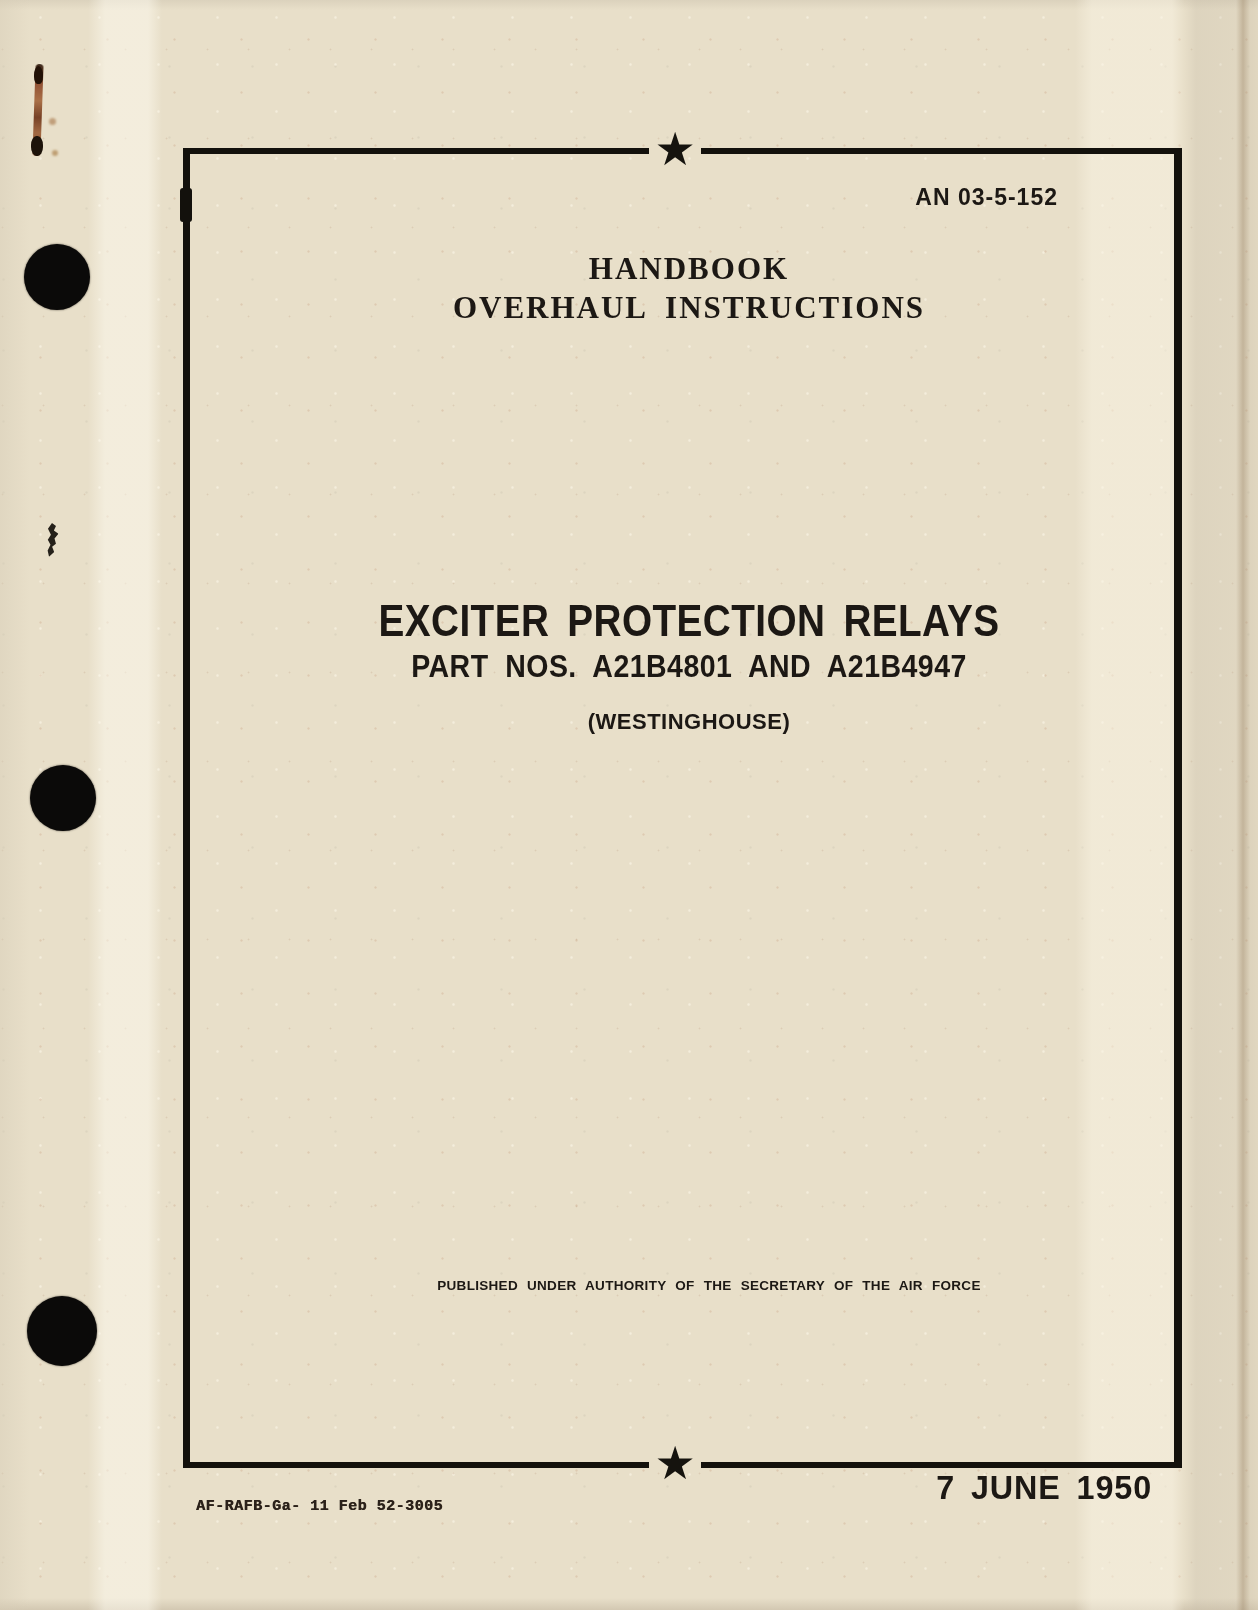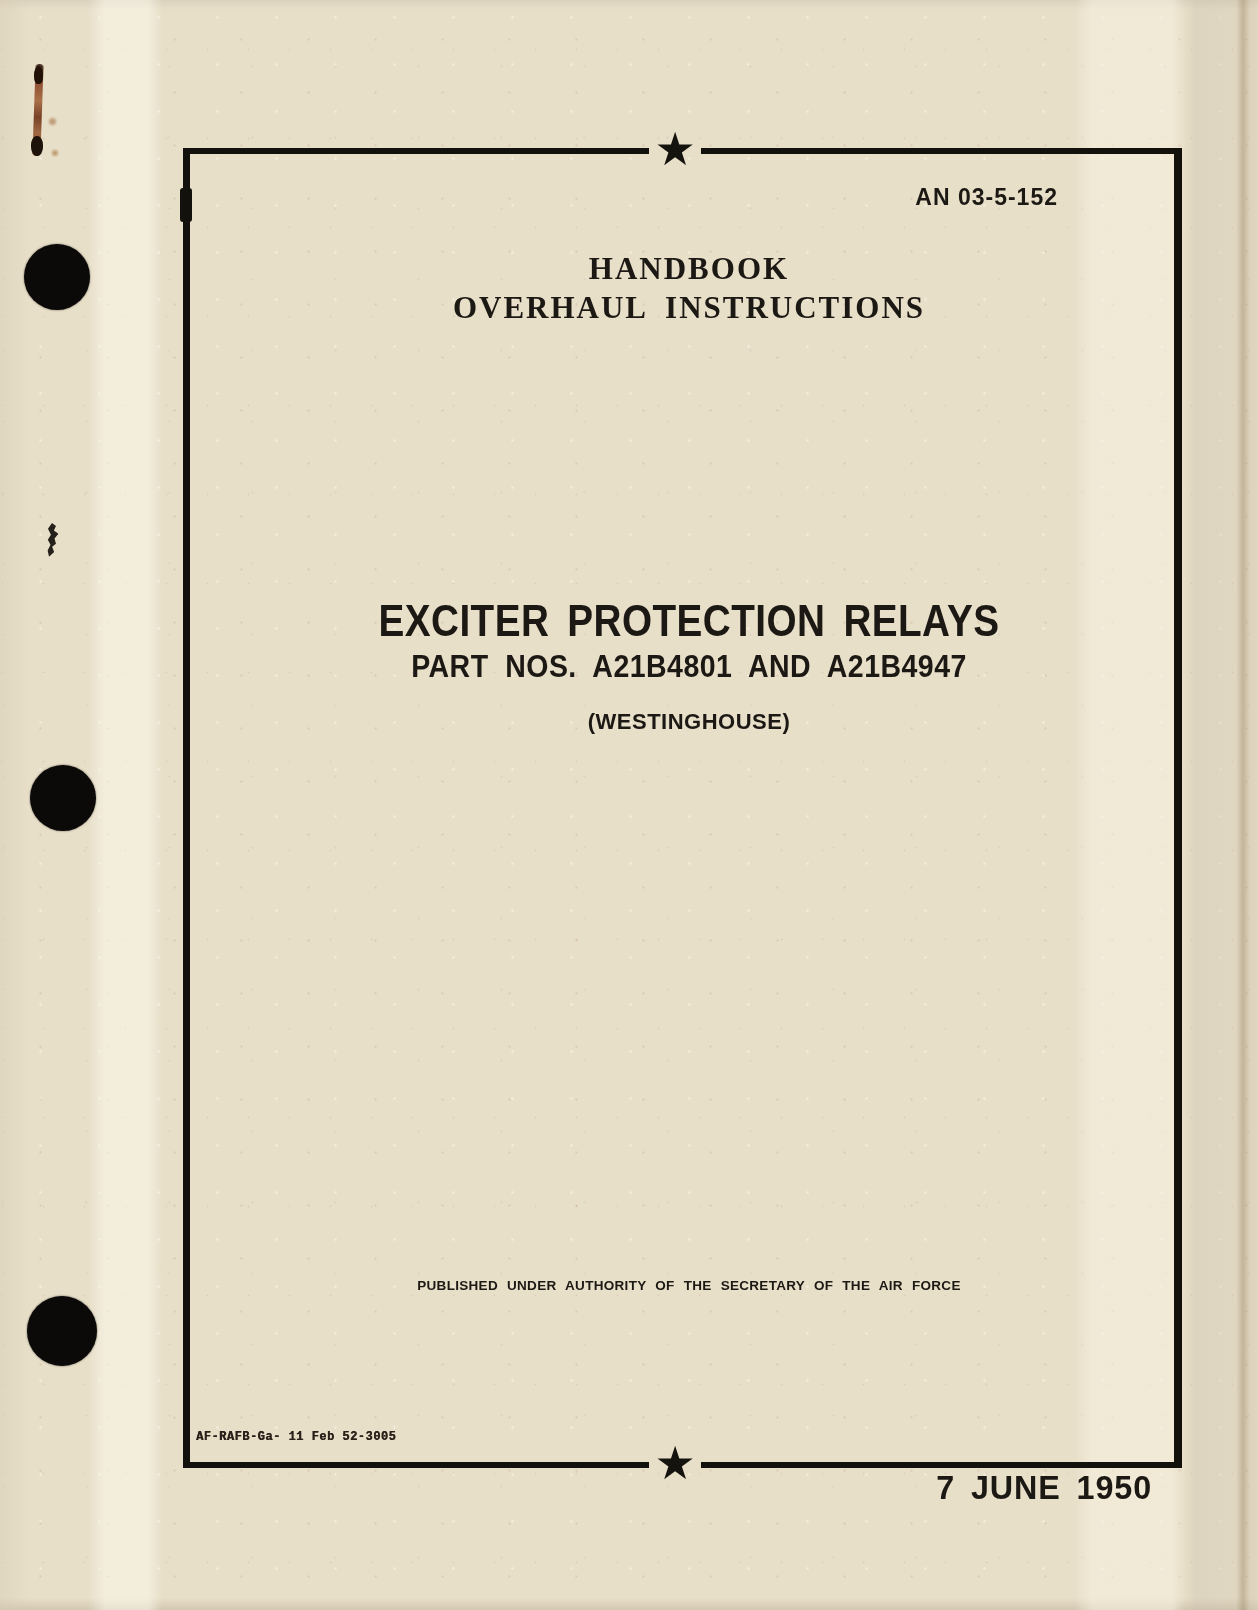--- a/index.html
+++ b/index.html
@@ -70,25 +70,25 @@
     font-weight:bold;font-size:23px;letter-spacing:1px;margin-left:48px;
   }
   .center-band{left:183px;width:1012px;text-align:center;}
   .heading1{top:251px;font-family:"Liberation Serif", serif;font-weight:bold;font-size:31px;letter-spacing:2px;}
   .heading2{top:290px;font-family:"Liberation Serif", serif;font-weight:bold;font-size:31px;letter-spacing:2px;word-spacing:9px;}
   .main-title{top:595px;font-weight:bold;font-size:45px;}
   .main-title .squeeze{display:inline-block;transform:scaleX(.86);transform-origin:center;word-spacing:8px;letter-spacing:.5px;}
   .part-nos{top:649px;font-weight:bold;font-size:31px;}
   .part-nos .squeeze{display:inline-block;transform:scaleX(.92);transform-origin:center;word-spacing:9px;letter-spacing:.5px;}
   .manufacturer{top:709px;font-weight:bold;font-size:22px;letter-spacing:.5px;word-spacing:2px;}
-  .authority{top:1277px;font-weight:bold;font-size:13.5px;line-height:17.5px;letter-spacing:.3px;word-spacing:5px;white-space:normal;}
+  .authority{top:1277px;font-weight:bold;font-size:13.5px;line-height:17.5px;letter-spacing:.3px;word-spacing:5px;white-space:normal;margin-left:20px;}
   .print-code{
-    left:196px;top:1430px;
+    left:196px;top:1498px;
     font-family:"Liberation Mono", monospace;font-weight:bold;
-    font-size:12px;letter-spacing:.5px;color:#2a211a;
+    font-size:15px;letter-spacing:.5px;color:#2a211a;
     text-shadow:0.4px 0 0 #3a2c20;
   }
   .issue-date{
     top:1468px;right:106px;font-weight:bold;font-size:34px;letter-spacing:1px;text-align:center;
   }
   .issue-date .squeeze{display:inline-block;transform:scaleX(.95);transform-origin:right;word-spacing:6px;}
 </style>
 </head>
 <body>
 

